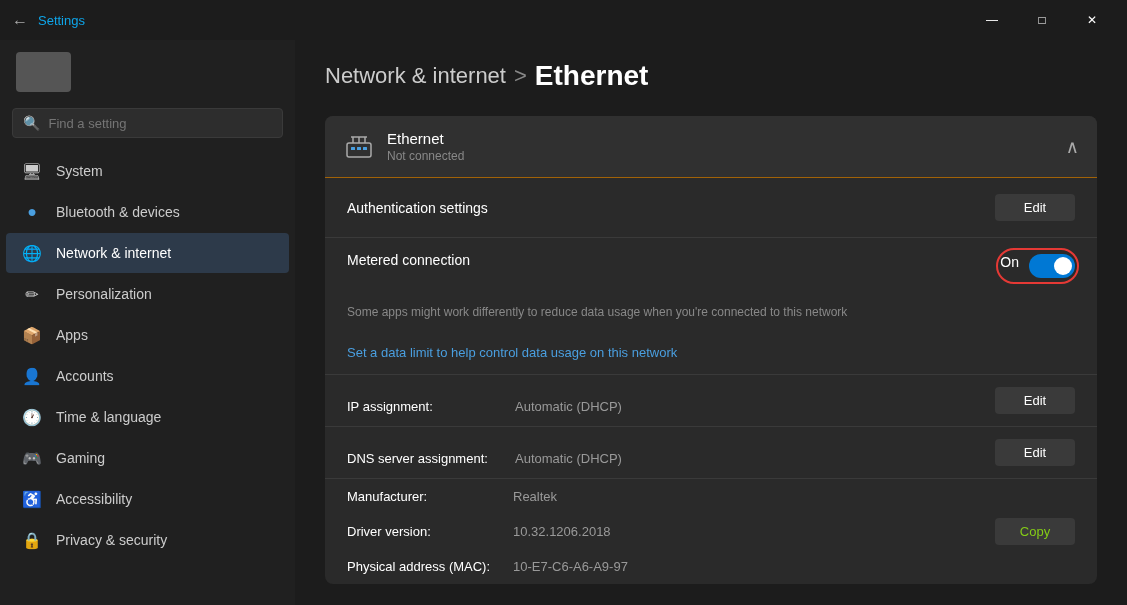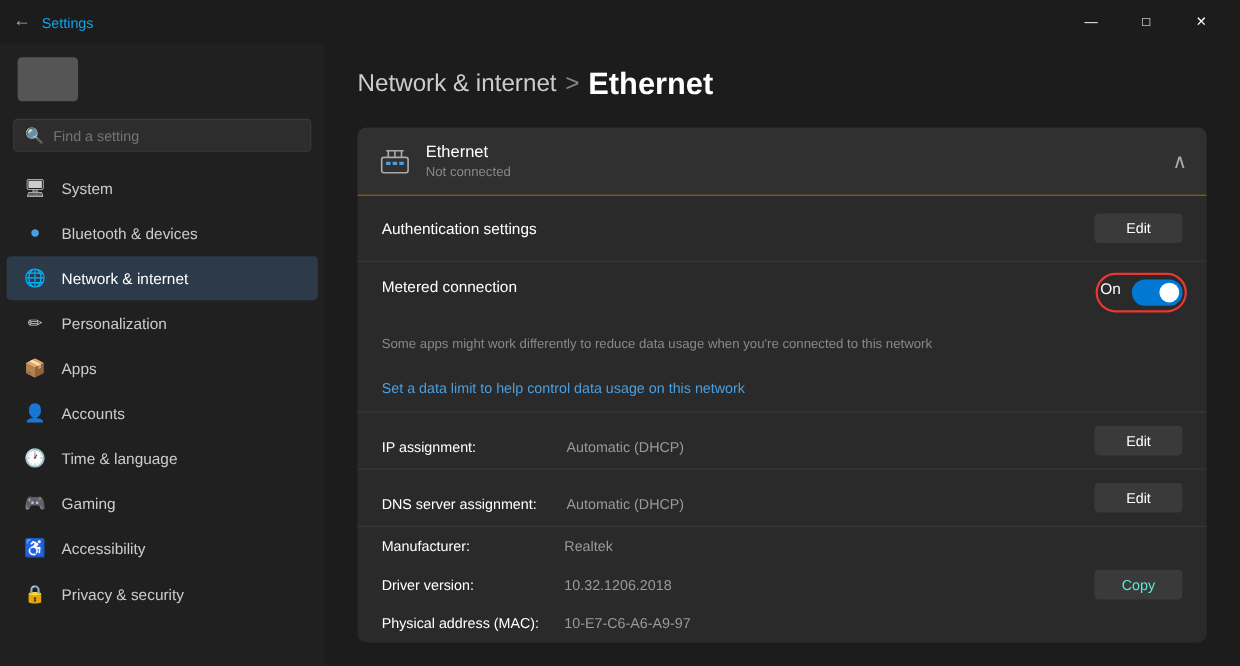--- a/index.html
+++ b/index.html
@@ -284,21 +284,21 @@
       font-weight: 400;
       min-width: 160px;
     }
     .info-val {
       font-size: 13px;
       color: #999;
     }
     .btn-copy {
       background: #3a3a3a;
       border: none;
-      color: #5eead4;
+      color: #84cc16;
       padding: 6px 20px;
       border-radius: 4px;
       cursor: pointer;
       font-size: 13px;
       min-width: 80px;
       align-self: center;
     }
 
     
     .assignment-row {

